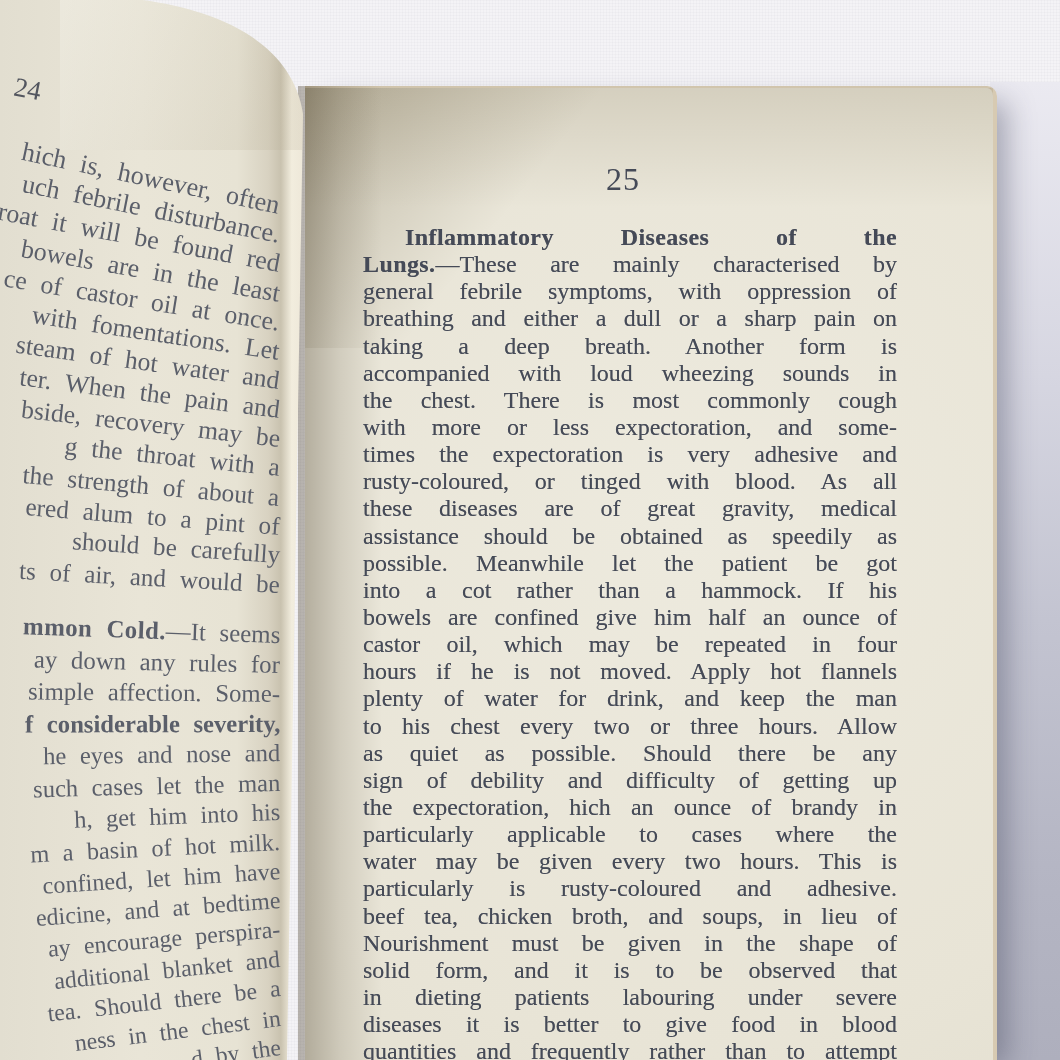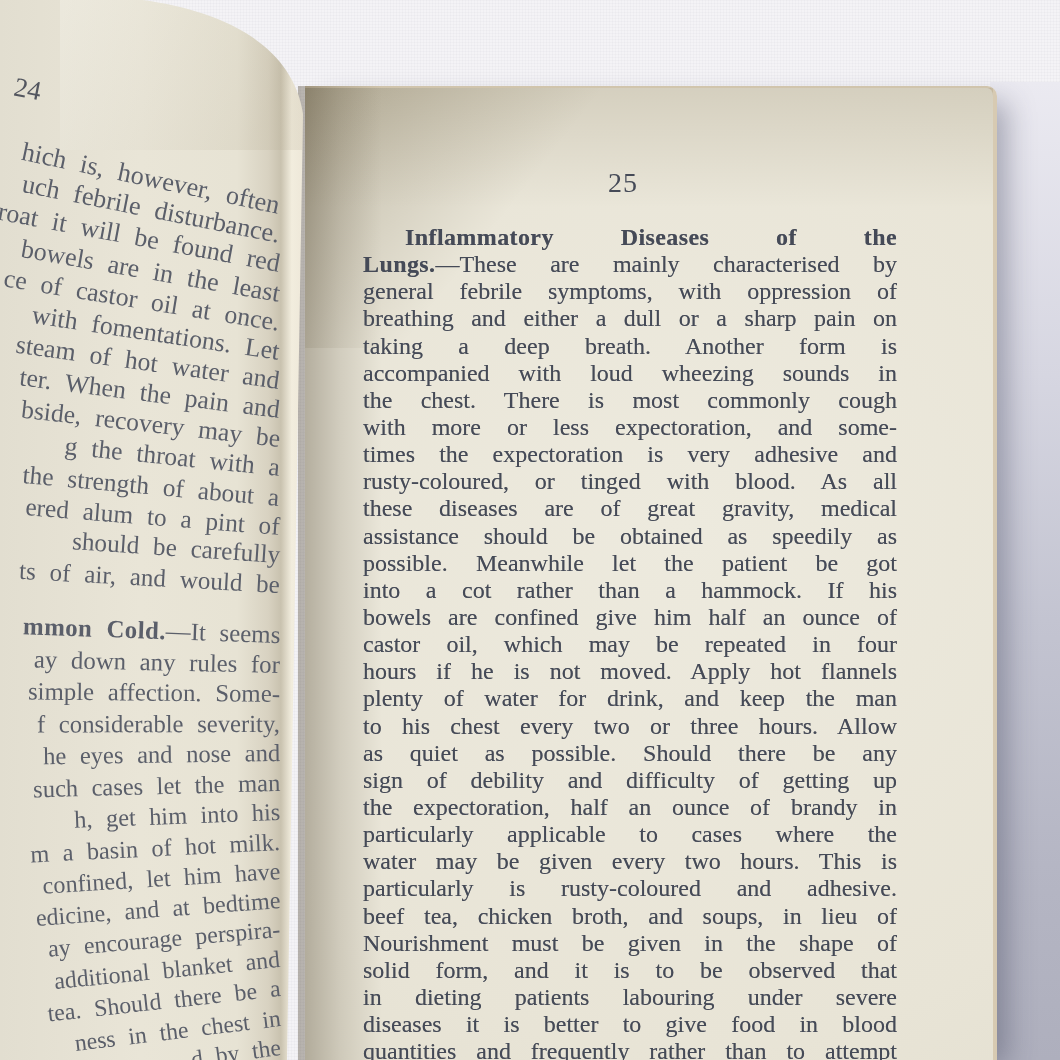--- a/index.html
+++ b/index.html
@@ -70,22 +70,22 @@
     color:#454a57;font-size:24px;
     text-shadow:0 0 0.5px rgba(69,74,87,0.55);
   }
   #right-text .tl{
     height:27.15px;line-height:27.15px;overflow:visible;
     text-align:justify;text-align-last:justify;text-justify:inter-word;
     word-spacing:0.05em;
   }
   #right-text .tl.indent{padding-left:42px;}
   #right-pagenum{
-    position:absolute;left:363px;top:167px;width:520px;z-index:6;
-    text-align:center;font-size:28px;color:#454a57;letter-spacing:1px;
+    position:absolute;left:363px;top:161px;width:520px;z-index:6;
+    text-align:center;font-size:32px;color:#454a57;letter-spacing:1px;
   }
   .tl b{font-weight:700;letter-spacing:0.4px;}
 </style>
 </head>
 <body>
 
 <div id="photo">
   <div id="fabric-right"></div>
   <div id="page-right"></div>
   <div id="gutter"></div>
@@ -103,21 +103,21 @@
       <div class="tl" style="top: 396.4px; transform: rotate(7.17deg); font-size: 25.7px;"><span>ter.  When the pain and</span></div>
       <div class="tl" style="top: 425.6px; transform: rotate(6.5deg); font-size: 25.6px;"><span>bside, recovery may be</span></div>
       <div class="tl" style="top: 454.8px; transform: rotate(5.82deg); font-size: 25.5px;"><span>g the throat with a</span></div>
       <div class="tl" style="top: 484px; transform: rotate(5.14deg); font-size: 25.4px;"><span>the strength of about a</span></div>
       <div class="tl" style="top: 513.2px; transform: rotate(4.47deg); font-size: 25.3px;"><span>ered alum to a pint of</span></div>
       <div class="tl" style="top: 542.4px; transform: rotate(3.79deg); font-size: 25.2px;"><span>should be carefully</span></div>
       <div class="tl" style="top: 571.6px; transform: rotate(3.11deg); font-size: 25.1px;"><span>ts of air, and would be</span></div>
       <div class="tl" style="top: 622px; transform: rotate(1.94deg); font-size: 24.9px;"><b>mmon Cold.</b><span>—It seems</span></div>
       <div class="tl" style="top: 651.5px; transform: rotate(1.26deg); font-size: 24.8px;"><span>ay down any rules for</span></div>
       <div class="tl" style="top: 681px; transform: rotate(0.57deg); font-size: 24.8px;"><span>simple affection.  Some-</span></div>
-      <div class="tl" style="top: 710.5px; transform: rotate(-0.11deg); font-size: 24.7px;"><span>f considerable severity,</span></div>
+      <div class="tl" style="top: 710.5px; transform: rotate(-0.11deg); font-size: 24.7px; font-weight: bold;"><span>f considerable severity,</span></div>
       <div class="tl" style="top: 740px; transform: rotate(-0.8deg); font-size: 24.6px;"><span>he eyes and nose and</span></div>
       <div class="tl" style="top: 769.5px; transform: rotate(-1.48deg); font-size: 24.5px;"><span>such cases let the man</span></div>
       <div class="tl" style="top: 799px; transform: rotate(-2.16deg); font-size: 24.4px;"><span>h, get him into his</span></div>
       <div class="tl" style="top: 828.5px; transform: rotate(-2.85deg); font-size: 24.3px;"><span>m a basin of hot milk.</span></div>
       <div class="tl" style="top: 858px; transform: rotate(-3.53deg); font-size: 24.2px;"><span>confined, let him have</span></div>
       <div class="tl" style="top: 887.5px; transform: rotate(-4.22deg); font-size: 24.1px;"><span>edicine, and at bedtime</span></div>
       <div class="tl" style="top: 917px; transform: rotate(-4.9deg); font-size: 24px;"><span>ay encourage perspira-</span></div>
       <div class="tl" style="top: 946.5px; transform: rotate(-5.58deg); font-size: 23.9px;"><span>additional blanket and</span></div>
       <div class="tl" style="top: 976px; transform: rotate(-6.27deg); font-size: 23.8px;"><span>tea.  Should there be a</span></div>
       <div class="tl" style="top: 1005.5px; transform: rotate(-6.95deg); font-size: 23.7px;"><span>ness in the chest in</span></div>
@@ -140,21 +140,21 @@
       <div class="tl"><span>assistance should be obtained as speedily as</span></div>
       <div class="tl"><span>possible.  Meanwhile let the patient be got</span></div>
       <div class="tl"><span>into a cot rather than a hammock.  If his</span></div>
       <div class="tl"><span>bowels are confined give him half an ounce of</span></div>
       <div class="tl"><span>castor oil, which may be repeated in four</span></div>
       <div class="tl"><span>hours if he is not moved.  Apply hot flannels</span></div>
       <div class="tl"><span>plenty of water for drink, and keep the man</span></div>
       <div class="tl"><span>to his chest every two or three hours.  Allow</span></div>
       <div class="tl"><span>as quiet as possible.  Should there be any</span></div>
       <div class="tl"><span>sign of debility and difficulty of getting up</span></div>
-      <div class="tl"><span>the expectoration, half an ounce of brandy in</span></div>
+      <div class="tl"><span>the expectoration, hich an ounce of brandy in</span></div>
       <div class="tl"><span>particularly applicable to cases where the</span></div>
       <div class="tl"><span>water may be given every two hours.  This is</span></div>
       <div class="tl"><span>particularly is rusty-coloured and adhesive.</span></div>
       <div class="tl"><span>beef tea, chicken broth, and soups, in lieu of</span></div>
       <div class="tl"><span>Nourishment must be given in the shape of</span></div>
       <div class="tl"><span>solid form, and it is to be observed that</span></div>
       <div class="tl"><span>in dieting patients labouring under severe</span></div>
       <div class="tl"><span>diseases it is better to give food in blood</span></div>
       <div class="tl"><span>quantities and frequently rather than to attempt</span></div>
     </div>

